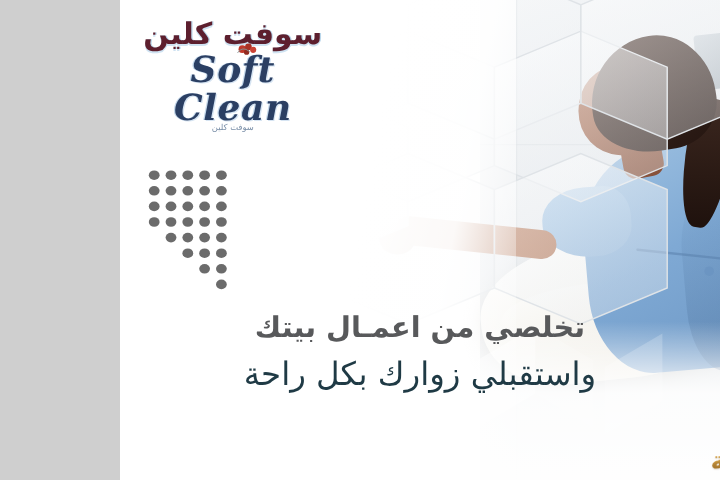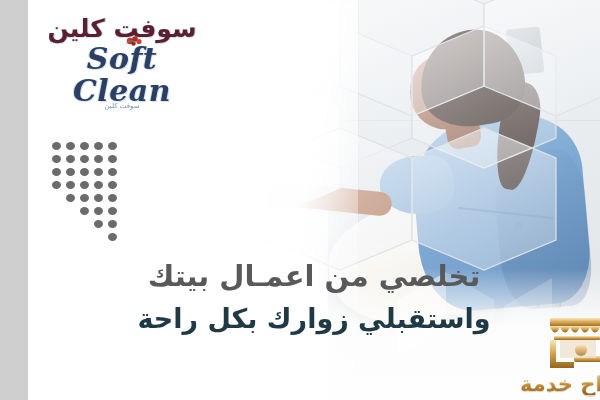--- a/index.html
+++ b/index.html
@@ -1,18 +1,18 @@
 <!DOCTYPE html>
 <html lang="ar" dir="rtl"><head>
 <meta charset="utf-8">
 <title>Soft Clean Ad Banner</title>
 <style>
   html,body{margin:0;padding:0;background:#cfcfcf;}
   .banner{
-    position:relative;width:572px;height:400px;overflow:hidden;
+    position:relative;width:500px;height:400px;overflow:hidden;
     background:#ffffff;
     font-family:"DejaVu Sans","Liberation Sans",sans-serif;
   }
 
   
   .photo-layer{position:absolute;inset:0;overflow:hidden;}
   .wall{
     position:absolute;left:300px;top:0;width:300px;height:400px;
     background:linear-gradient(170deg,#f2f4f6 0%,#e8ebee 45%,#dfe3e6 100%);
   }
@@ -160,25 +160,25 @@
   }
 
   
   .dots{position:absolute;left:24px;top:142px;}
   .dot-row{display:flex;gap:5px;margin-bottom:5px;}
   .dot{width:9px;height:8px;border-radius:50%;background:#6b6b6b;}
 
   
   .copy{position:absolute;right:16px;left:16px;top:258px;text-align:center;direction:rtl;}
   .line1{
-    font-size:29px;font-weight:bold;color:#58595b;letter-spacing:0px;
+    font-size:24px;font-weight:bold;color:#58595b;letter-spacing:0px;
     margin:0 0 8px 0;line-height:1.25;
   }
   .line2{
-    font-size:27px;font-weight:bold;color:#1f3a45;
+    font-size:27px;font-weight:normal;color:#1f3a45;
     margin:0 0 18px 0;line-height:1.25;
   }
   .line3{
     font-size:16px;font-weight:bold;color:#29b6d8;
     margin:0;line-height:1.3;
   }
 
   
   .watermark{position:absolute;left:488px;top:312px;width:124px;height:84px;text-align:center;}
   .wm-text{

